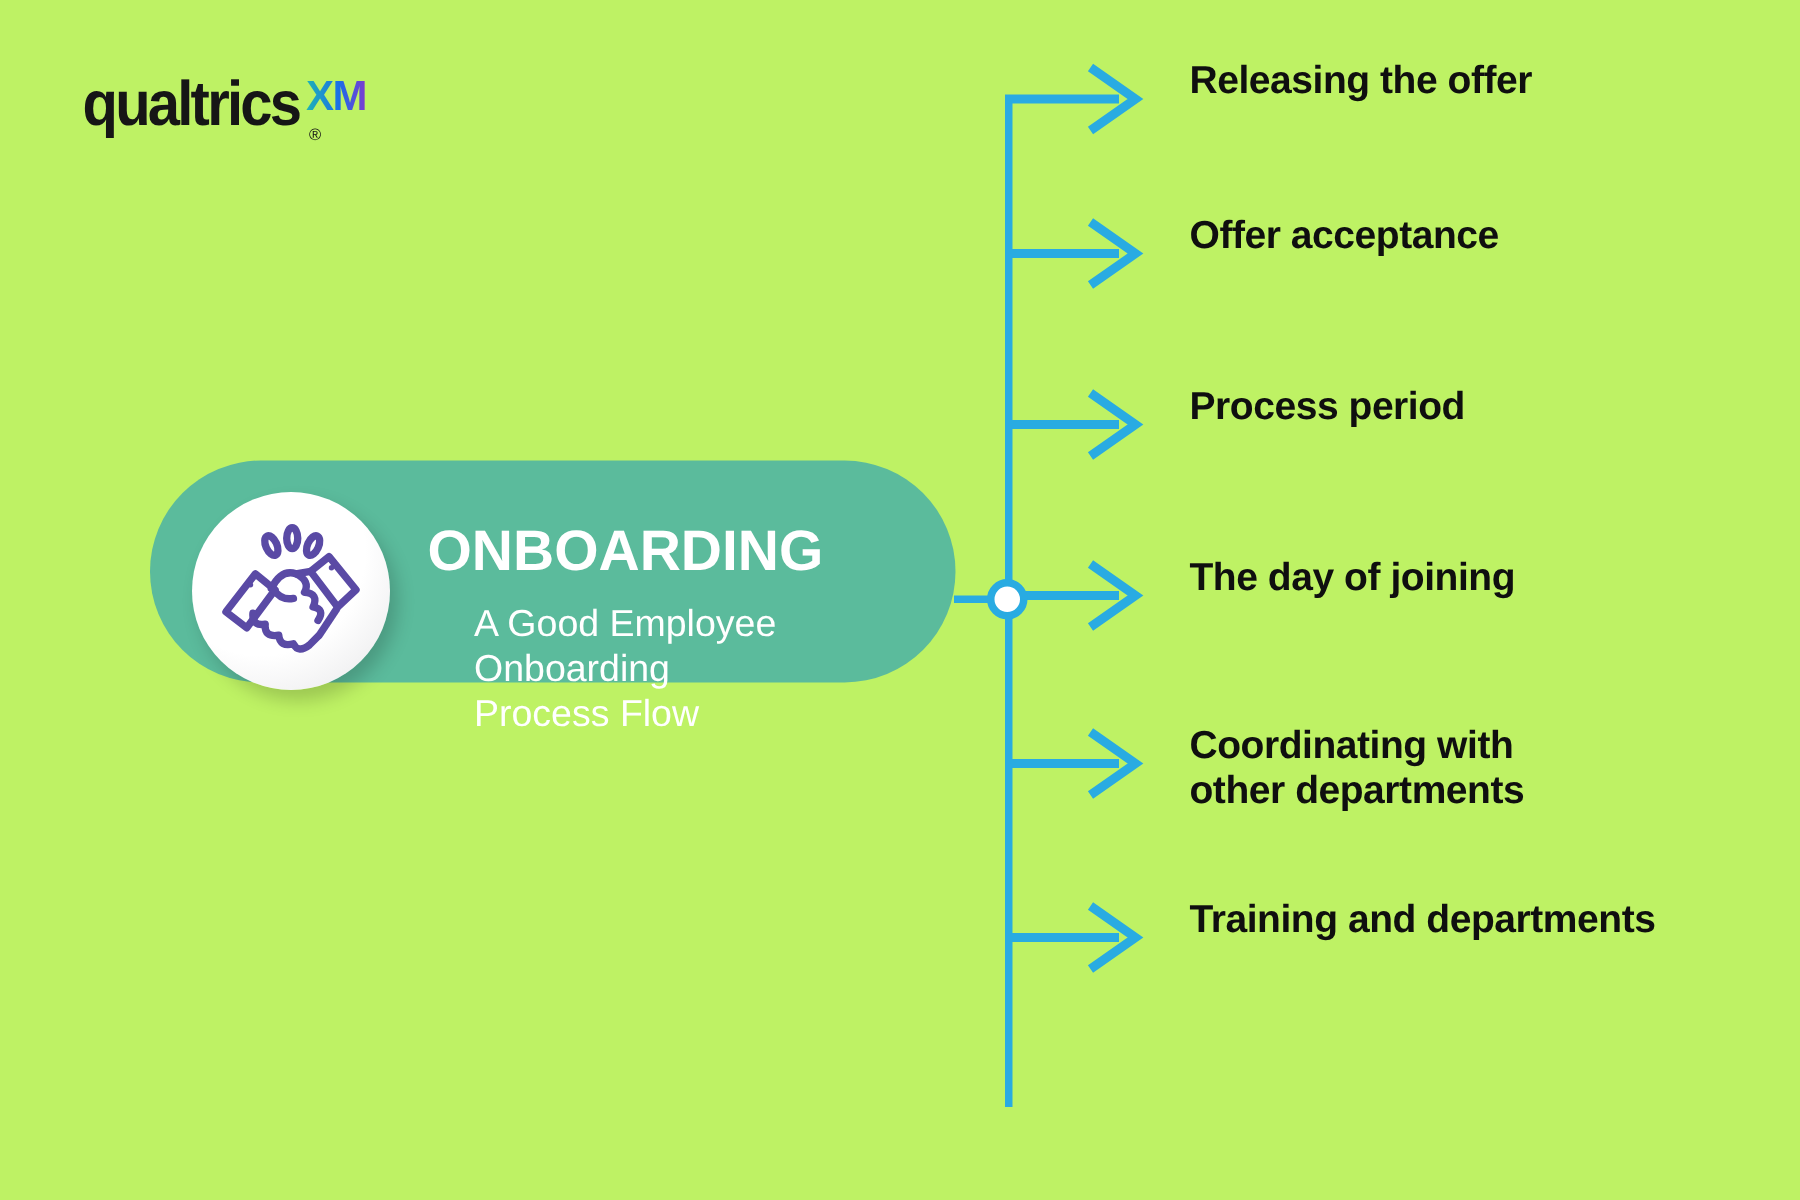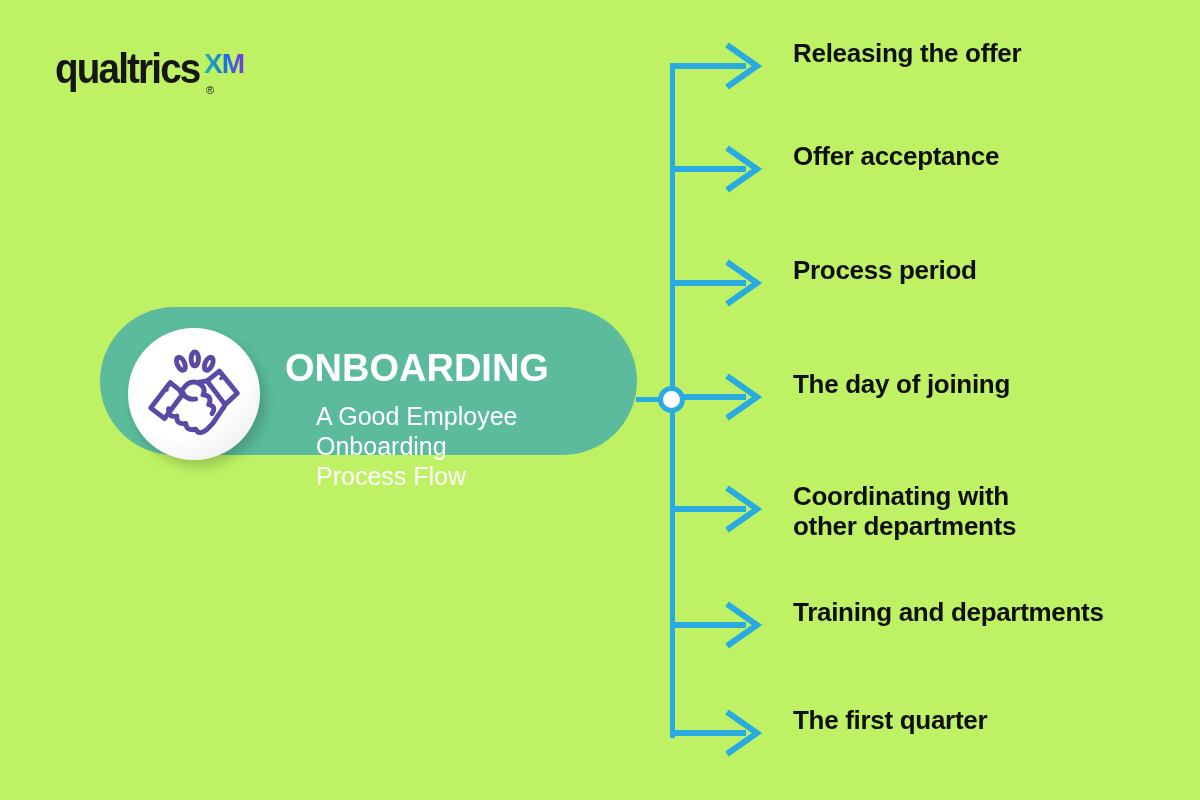--- a/index.html
+++ b/index.html
@@ -174,23 +174,16 @@
   </div>
 
   <div class="step" style="top:627px">
     <svg class="arrow" viewBox="0 0 94 56">
       <line x1="0" y1="28" x2="76" y2="28" stroke="#29abe2" stroke-width="6"></line>
       <polyline points="57,7 87,28 57,49" fill="none" stroke="#29abe2" stroke-width="6"></polyline>
     </svg>
     <div class="step-label">Training and departments</div>
   </div>
 
-  <div class="step" style="top:735px">
-    <svg class="arrow" viewBox="0 0 94 56">
-      <line x1="0" y1="28" x2="76" y2="28" stroke="#29abe2" stroke-width="6"></line>
-      <polyline points="57,7 87,28 57,49" fill="none" stroke="#29abe2" stroke-width="6"></polyline>
-    </svg>
-    <div class="step-label">The first quarter</div>
-  </div>
 
   <div class="node"></div>
 
 </div>
 
 </body></html>

